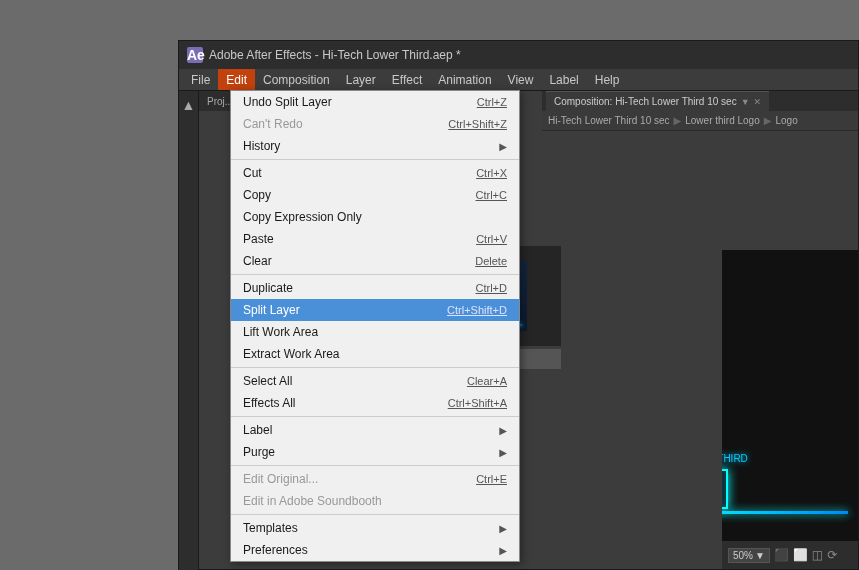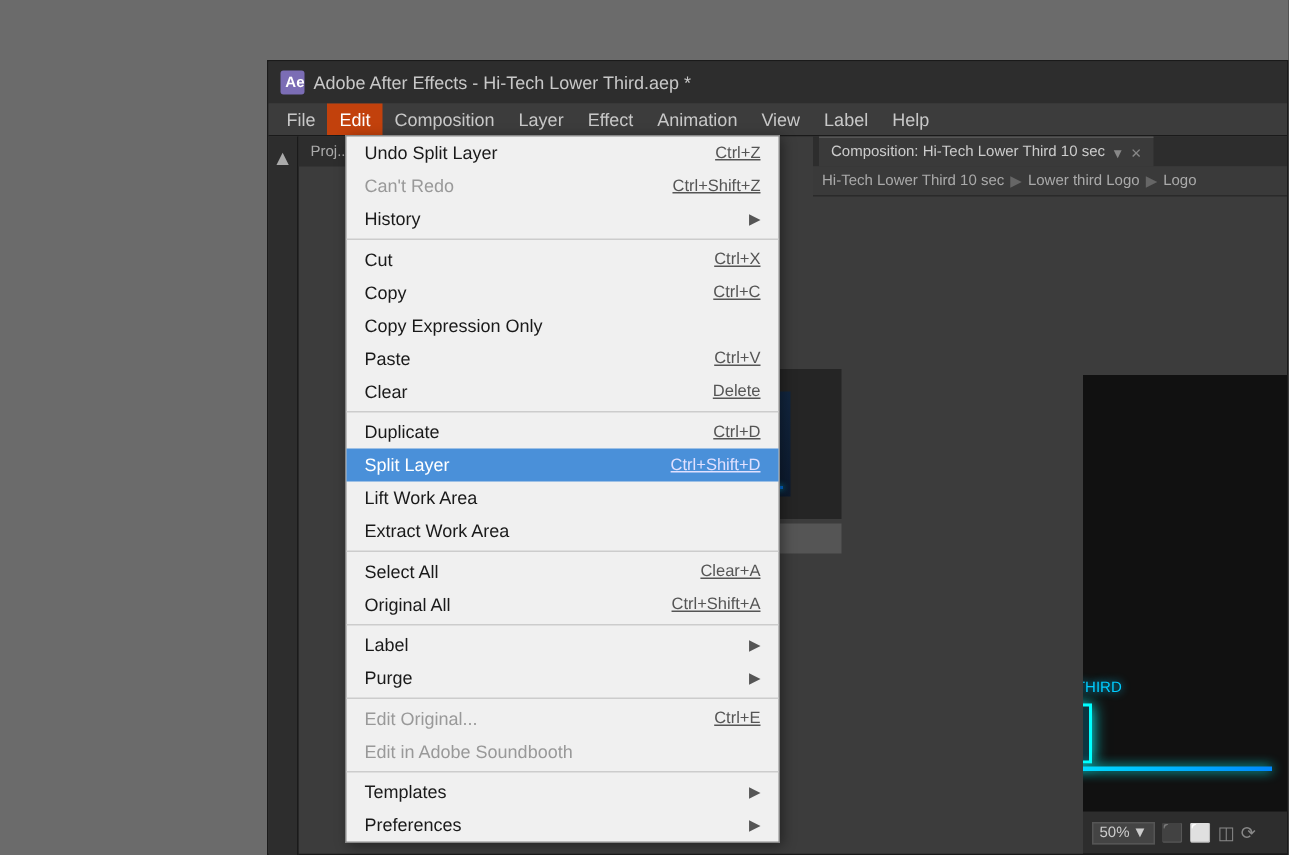--- a/index.html
+++ b/index.html
@@ -33,22 +33,22 @@
       padding: 0 8px;
       gap: 6px;
     }
     .title-bar-icon {
       width: 16px;
       height: 16px;
       background: #7b6db5;
       border-radius: 2px;
       display: flex;
       align-items: center;
-      justify-content: flex-end;
-      font-size: 10px;
+      justify-content: flex-start;
+      font-size: 14px;
       color: white;
       font-weight: bold;
     }
     .title-bar-text {
       color: #c8c8c8;
       font-size: 12px;
     }
 
     
     .menu-bar {
@@ -425,21 +425,21 @@
   </div>
 
   <div class="dropdown-separator"></div>
 
   <div class="dropdown-item">
     <span class="dropdown-item-label">Select All</span>
     <span class="shortcut">Clear+A</span>
   </div>
 
   <div class="dropdown-item">
-    <span class="dropdown-item-label">Original All</span>
+    <span class="dropdown-item-label">Effects All</span>
     <span class="shortcut">Ctrl+Shift+A</span>
   </div>
 
   <div class="dropdown-separator"></div>
 
   <div class="dropdown-item">
     <span class="dropdown-item-label">Label</span>
     <span class="arrow">▶</span>
   </div>
 

